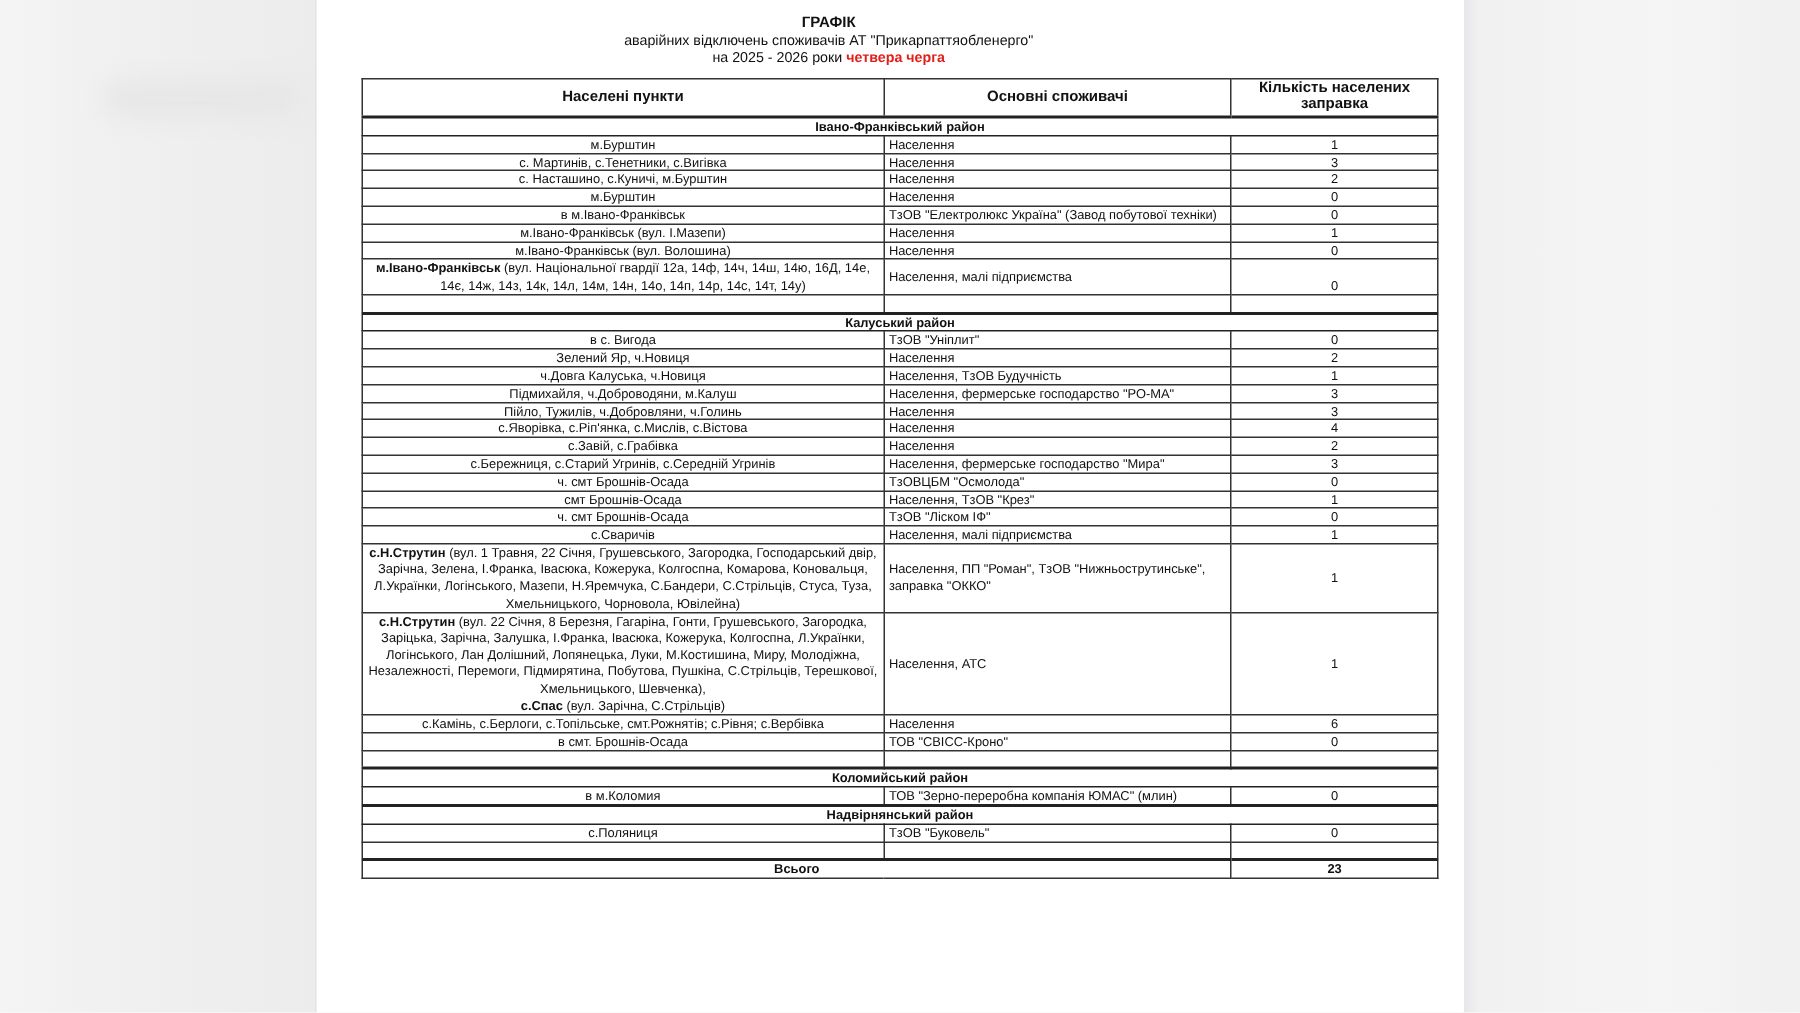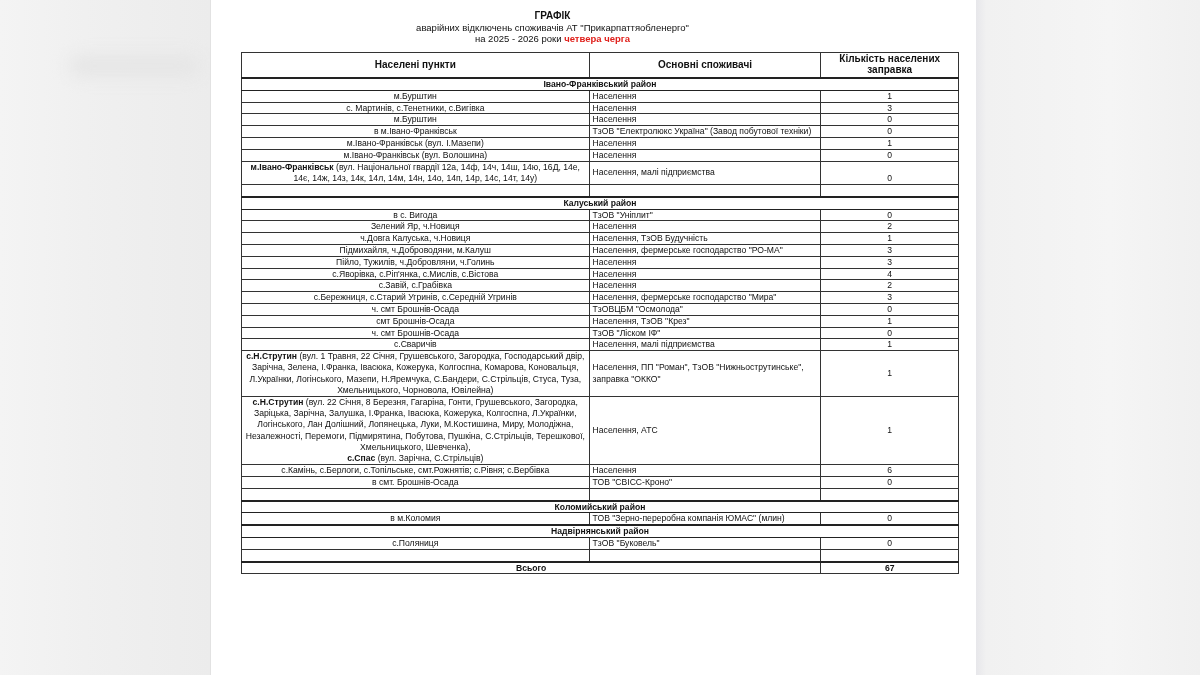--- a/index.html
+++ b/index.html
@@ -101,20 +101,25 @@
           <td class="loc" style="white-space: nowrap;">м.Бурштин</td>
           <td class="cons">Населення</td>
           <td class="cnt">1</td>
         </tr>
         <tr class="">
           <td class="loc" style="white-space: nowrap;">с. Мартинів, с.Тенетники, с.Вигівка</td>
           <td class="cons">Населення</td>
           <td class="cnt">3</td>
         </tr>
         <tr class="">
+          <td class="loc" style="white-space: nowrap;">с. Насташино, с.Куничі, м.Бурштин</td>
+          <td class="cons">Населення</td>
+          <td class="cnt">2</td>
+        </tr>
+        <tr class="">
           <td class="loc" style="white-space: nowrap;">м.Бурштин</td>
           <td class="cons">Населення</td>
           <td class="cnt">0</td>
         </tr>
         <tr class="">
           <td class="loc" style="white-space: nowrap;">в м.Івано-Франківськ</td>
           <td class="cons" style="white-space: normal;">ТзОВ "Електролюкс Україна" (Завод побутової техніки)</td>
           <td class="cnt">0</td>
         </tr>
         <tr class="">
@@ -241,17 +246,17 @@
           <td class="cons">ТзОВ "Буковель"</td>
           <td class="cnt">0</td>
         </tr>
         <tr class="empty">
           <td></td>
           <td></td>
           <td></td>
         </tr>
         <tr class="total">
           <td colspan="2">Всього</td>
-          <td>67</td>
+          <td>23</td>
         </tr>
       </tbody>
   </table>
 </div>
 
 </body></html>

